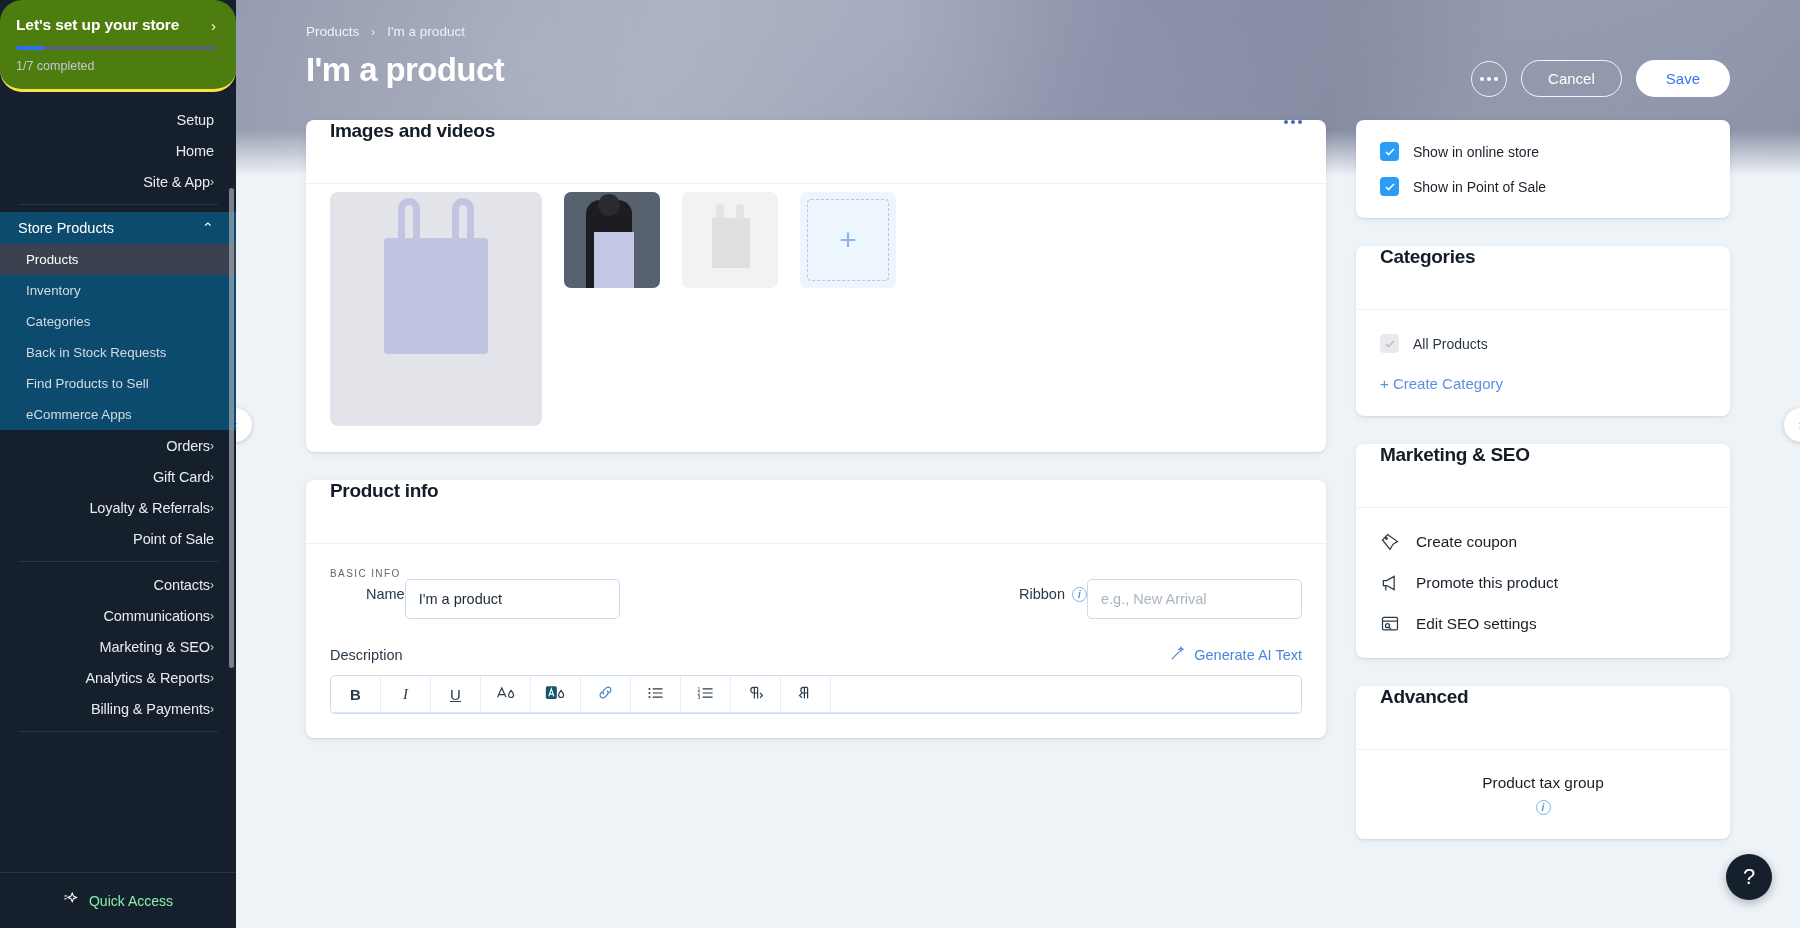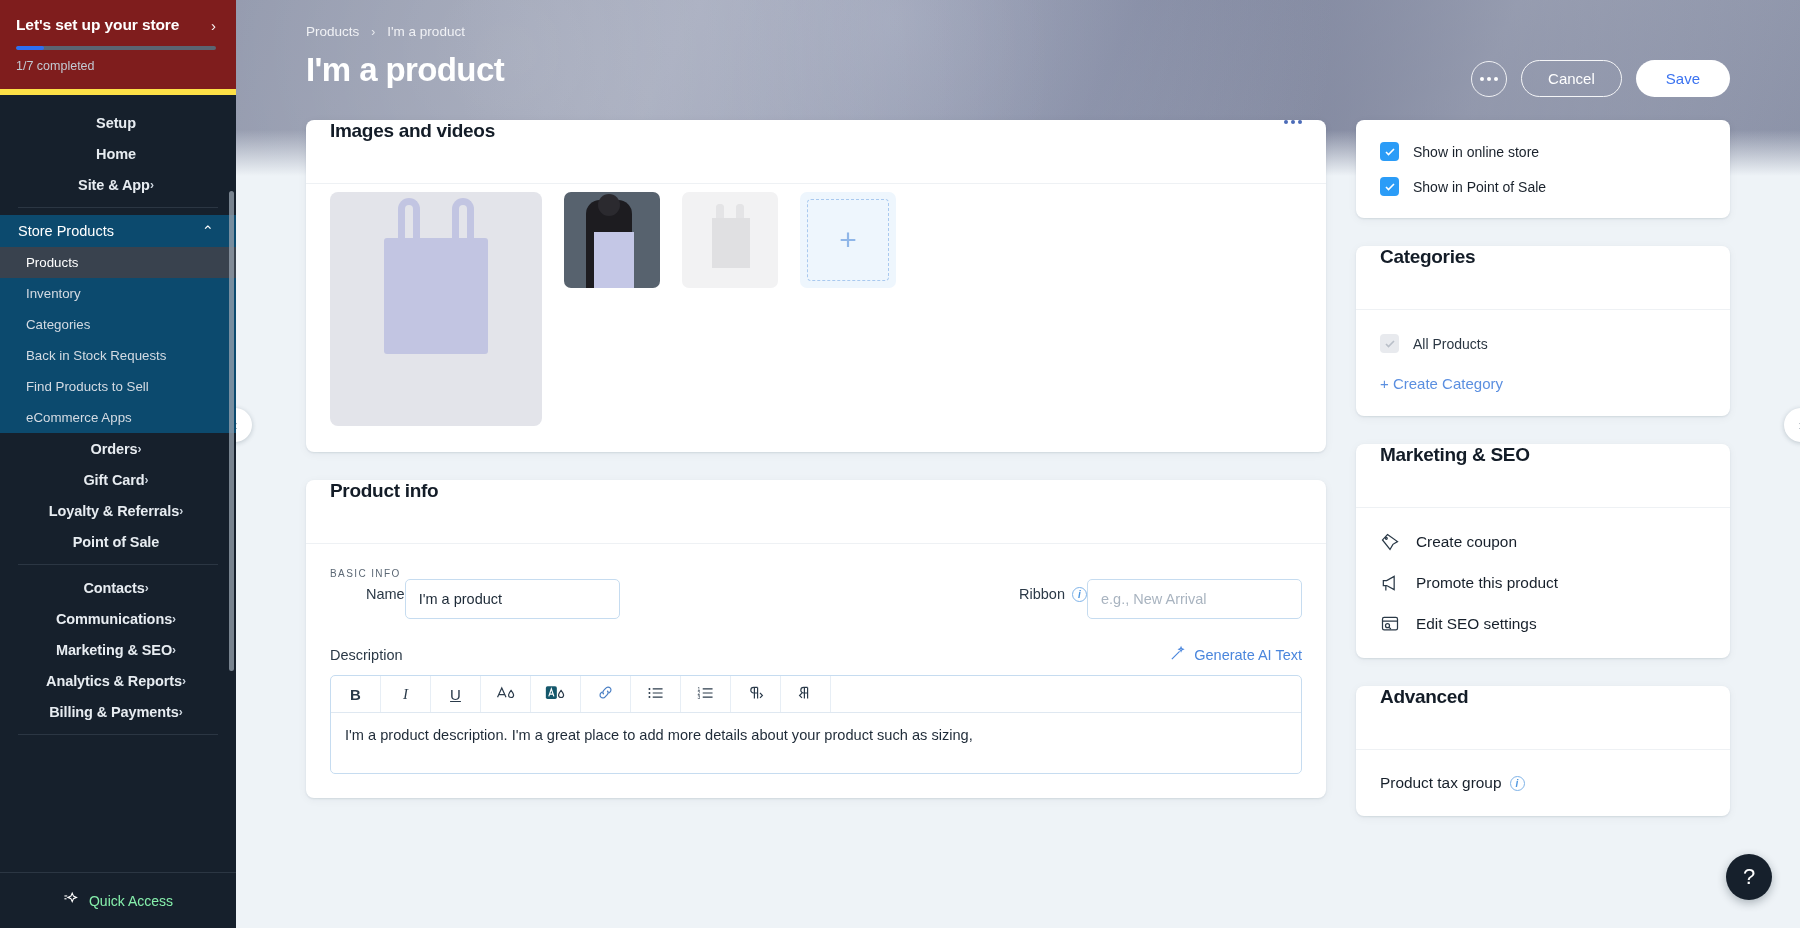--- a/index.html
+++ b/index.html
@@ -14,40 +14,40 @@
   
   .sidebar {
     width: 236px; height: 928px; flex: 0 0 236px;
     background: #16202c;
     color: #dfe5eb;
     display: flex; flex-direction: column;
     position: relative; z-index: 40;
   }
   .setup-banner {
     padding: 16px 20px 16px 16px;
-    background: #7f1d1d;
-    border-bottom: 6px solid #fde047;
+    background: #4d7c0f;
+    border-bottom: 3px solid #fde047;
+    border-radius: 22px;
   }
   .setup-row { display: flex; align-items: center; justify-content: space-between; }
   .setup-title { font-size: 15.5px; font-weight: bold; color: #ffffff; letter-spacing: -0.1px; }
   .chev-right { color: #ffffff; font-size: 15px; line-height: 1; opacity: .95; }
   .progress-track {
     margin-top: 12px; height: 4px; border-radius: 2px;
     background: #5b6572; overflow: hidden;
   }
   .progress-fill { height: 100%; width: 14.3%; background: #2e6ff2; border-radius: 2px; }
   .progress-label { margin-top: 9px; font-size: 12.5px; color: #c2cad3; }
 
   .nav-scroll { flex: 1 1 auto; overflow: hidden; position: relative; padding-top: 12px; }
   .nav-item {
-    display: flex; align-items: center; justify-content: center;
+    display: flex; align-items: center; justify-content: flex-end;
     height: 31px; padding: 0 22px 0 18px;
     font-size: 14.5px; color: #e7ecf1; cursor: pointer;
     white-space: nowrap;
-    font-weight: bold;
   }
   .nav-item .lbl { letter-spacing: -.1px; }
   .nav-item .caret { font-size: 12px; color: #cdd5de; }
   .nav-group-head {
     display: flex; align-items: center; justify-content: space-between;
     height: 32px; padding: 0 22px 0 18px;
     font-size: 14.5px; color: #ffffff; cursor: pointer;
   }
   .nav-group { background: #0c4a6e; }
   .nav-sub {
@@ -248,21 +248,21 @@
     display: flex; align-items: center; gap: 16px;
     margin-bottom: 21px; cursor: pointer;
   }
   .link-row:last-child { margin-bottom: 0; }
   .link-row .ico { width: 20px; height: 20px; flex: 0 0 20px; color: #2b3947; }
   .link-row .txt { font-size: 15.4px; color: #17202b; }
   .create-link { margin-top: 22px; color: #5b8fe0; font-size: 15px; cursor: pointer; }
 
   .adv-row {
     display: flex; align-items: center; gap: 8px;
-    font-size: 15.4px; color: #17202b;
+    font-size: 15.4px; color: #17202b; flex-direction: column;
   }
 
   
   .page-arrow {
     position: absolute; top: 408px; width: 34px; height: 34px; border-radius: 50%;
     background: #ffffff; box-shadow: 0 1px 5px rgba(20,40,60,.22);
     display: flex; align-items: center; justify-content: center;
     font-size: 14px; color: #5a6b7c; cursor: pointer; z-index: 20;
   }
   .page-arrow.left { left: -18px; }
@@ -547,21 +547,20 @@
                 <div class="tb-btn">
                   <span>
                     <svg width="16" height="16" viewBox="0 0 20 18" fill="none" stroke="#2a3a4a" stroke-width="1.5">
                       <path d="M12 2v14M8 2v14M12 2H7a3.5 3.5 0 0 0 0 7h5"></path>
                         <path d="M5 9l-3 3 3 3"></path>
                     </svg>
                   </span>
                 </div>
                 <div class="tb-btn"></div>
               </div>
-              <div class="editor-body">I'm a product description. I'm a great place to add more details about your product such as sizing,</div>
             </div>
           </div>
         </section>
       </div>
 
       <div class="col-right">
 
         <section class="card vis-card">
           <div class="cb-row">
             <span class="cbx">

